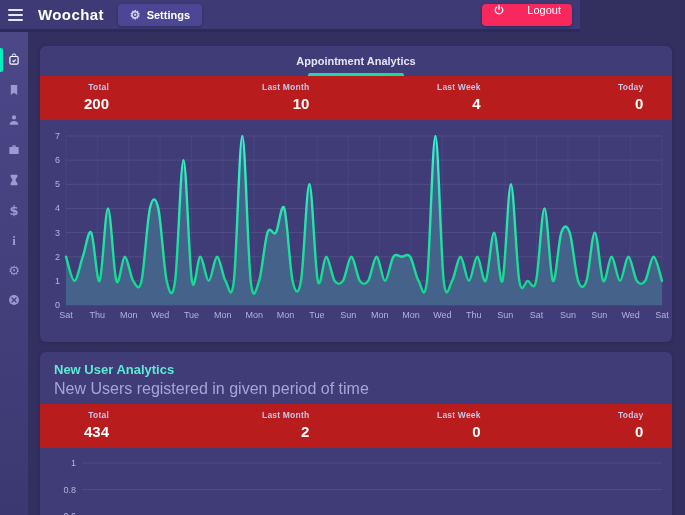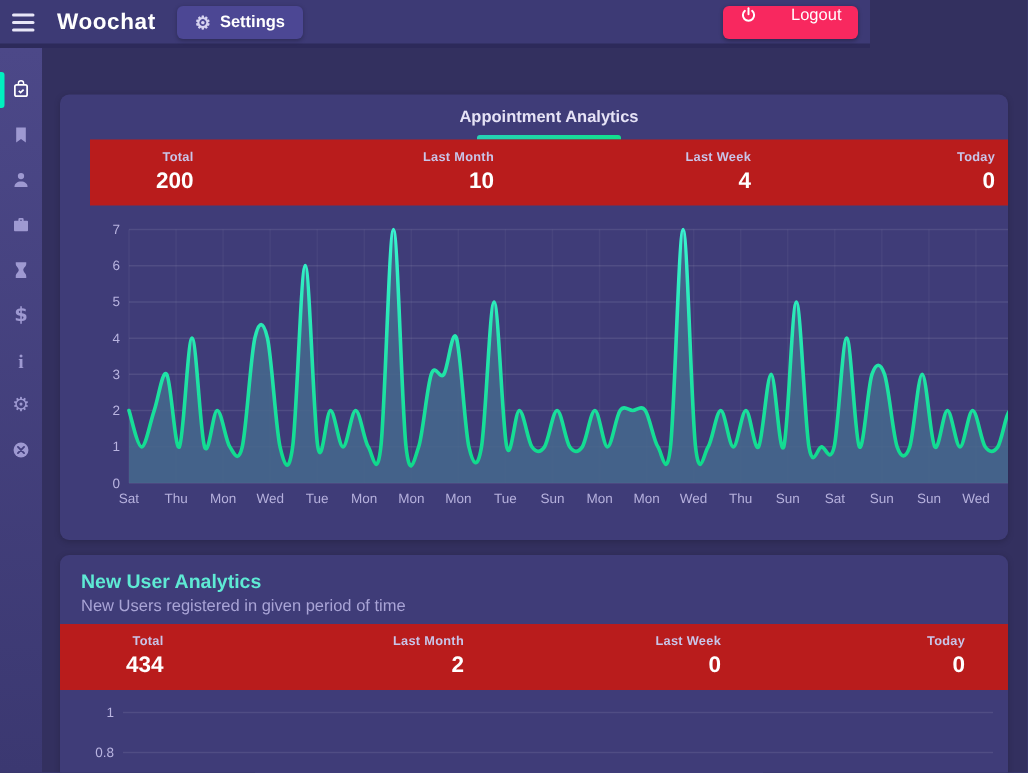--- a/index.html
+++ b/index.html
@@ -46,40 +46,40 @@
   .side-item.active::before{
     content:"";position:absolute;left:0;top:3px;bottom:3px;width:3px;
     background:#00f0c0;border-radius:0 2px 2px 0;
   }
   
   .main{position:absolute;left:28px;top:35px;right:0;bottom:0;}
   .card{
     background:#3f3c78;border-radius:6px;margin:0 13px 10px 12px;
     box-shadow:0 1px 4px rgba(0,0,0,.18);overflow:hidden;
   }
-  .card1{margin-top:28px;padding-left:20px;}
+  .card1{margin-top:11px;}
   .tab-row{height:30px;display:flex;align-items:flex-end;justify-content:center;position:relative;}
   .tab{
     position:relative;color:#e6e3f6;font-size:11px;font-weight:700;
     padding:0 24px 9px 24px;cursor:pointer;
   }
   .tab-underline{
     position:absolute;left:50%;transform:translateX(-50%);bottom:0;
     width:96px;height:3px;border-radius:2px 2px 0 0;
     background:linear-gradient(90deg,#26d2b6,#12e08d);
   }
   .stats-band{position:relative;height:44px;background:#b91c1c;text-align:right;}
   .stat{position:absolute;top:6px;}
   .stat .lbl{font-size:8.5px;font-weight:700;color:#c9c5e8;letter-spacing:.2px;}
   .stat .val{font-size:15px;font-weight:700;color:#ffffff;margin-top:3px;}
   .s0{left:44px;} .s1{left:222px;} .s2{left:397px;} .s3{left:578px;}
   .chart-wrap{position:relative;}
   .card2 .titleblock{padding:10px 14px 6px 14px;}
   .card2 .title{color:#5eead4;font-size:13px;font-weight:700;}
-  .card2 .subtitle{color:#a9a4d6;font-size:11px;margin-top:3px;}
+  .card2 .subtitle{color:#a9a4d6;font-size:16px;margin-top:3px;}
   svg text{font-family:"Liberation Sans", sans-serif;}
 </style>
 </head>
 <body>
 
 <div class="header">
   <div class="hamburger">
     <span></span>
       <span></span>
       <span></span>

